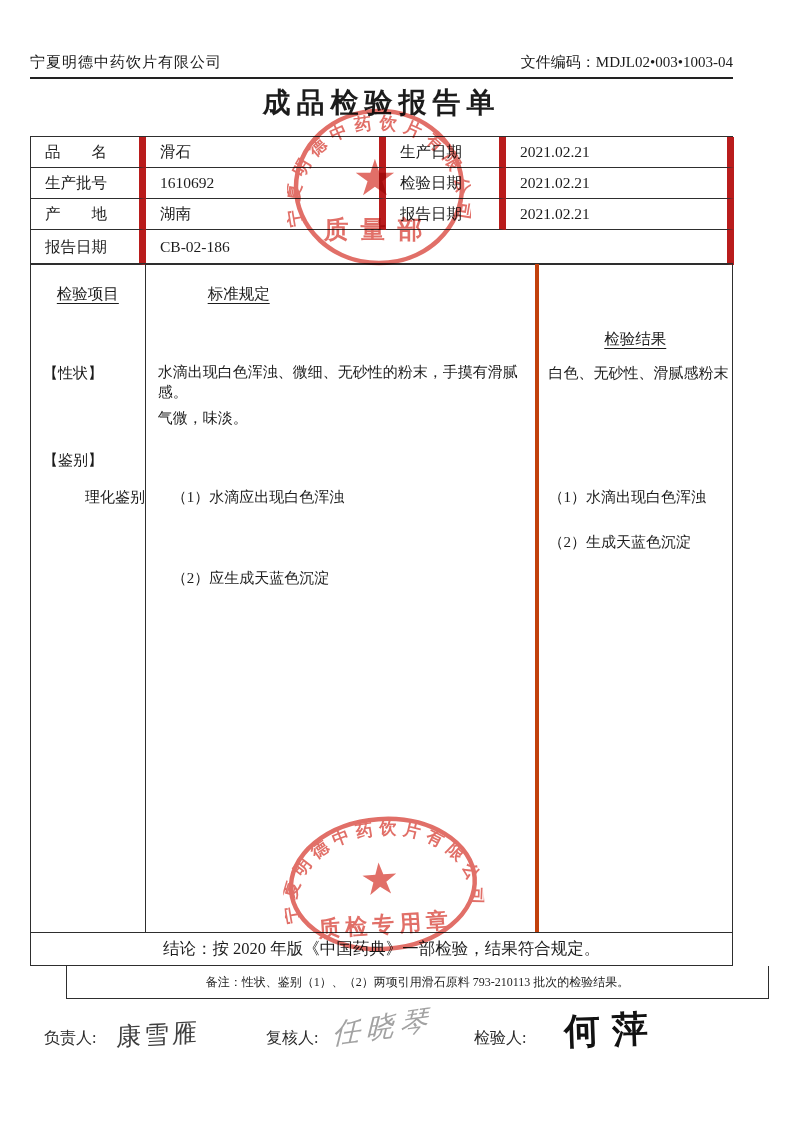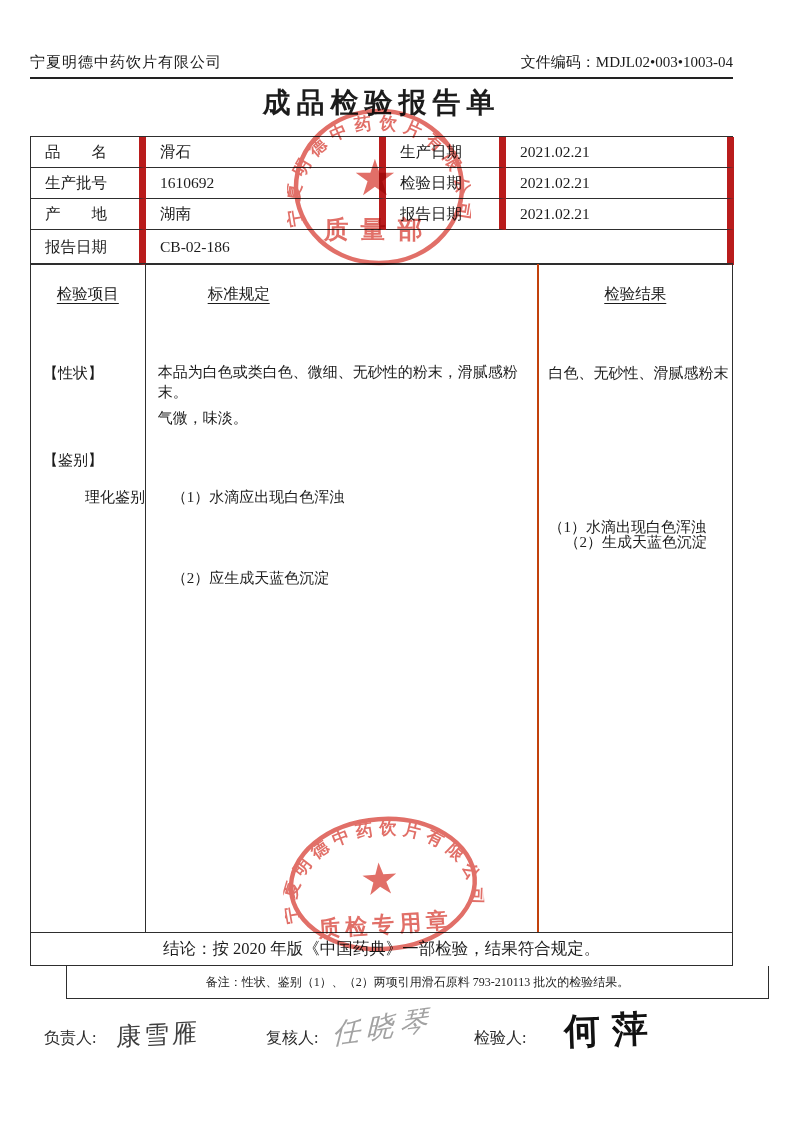--- a/index.html
+++ b/index.html
@@ -21,27 +21,27 @@
                 grid-template-rows:31px 31px 31px 35px;
                 border-left:1px solid #2e2e2e; border-top:1px solid #2e2e2e; font-size:15.5px; }
   .info-table .cell { border-right:7px solid #b91c1c; border-bottom:1px solid #2e2e2e;
                       display:flex; align-items:center; padding-left:14px; white-space:pre; }
   .cell.span3 { grid-column:2 / 5; }
   
   .main-table { position:absolute; left:30px; top:263px; width:703px; height:670px;
                 border:1px solid #2e2e2e; display:flex; font-size:15px; }
   .mt-col { position:relative; height:100%; }
   .mt-col-item     { width:115px; border-right:1px solid #2e2e2e; }
-  .mt-col-standard { width:394px; border-right:2px solid #c2410c; }
+  .mt-col-standard { width:394px; border-right:4px solid #c2410c; }
   .mt-col-result   { width:194px; }
   .mt-header { position:absolute; top:20px; font-size:15.5px;
                text-decoration:underline; text-underline-offset:4px; }
   .mt-col-item .mt-header     { left:0; width:100%; text-align:center; }
   .mt-col-standard .mt-header { left:62px; }
-  .mt-col-result .mt-header   { left:0; width:100%; text-align:center; }
+  .mt-col-result .mt-header   { left:0; width:100%; text-align:center;margin-top:45px; }
   .mt-item { position:absolute; white-space:nowrap; }
   .mt-col-standard .mt-item, .mt-col-result .mt-item { letter-spacing:0; }
   .std-p1 { white-space:normal; width:378px; line-height:20px; }
   
   .row-conclusion { position:absolute; left:30px; top:933px; width:703px; height:33px;
                     border:1px solid #2e2e2e; border-top:none; text-align:center;
                     line-height:32px; font-size:16.5px; }
   .row-remark { position:absolute; left:30px; top:966px; width:703px; height:33px;
                 border:1px solid #2e2e2e; border-top:none; text-align:center;
                 line-height:32px; font-size:12px;margin-left:36px; }
@@ -94,30 +94,30 @@
 
   <div class="main-table">
     <div class="mt-col mt-col-item">
       <div class="mt-header">检验项目</div>
       <div class="mt-item" style="left:12px; top:100px;">【性状】</div>
       <div class="mt-item" style="left:12px; top:187px;">【鉴别】</div>
       <div class="mt-item" style="left:14px; top:224px;margin-left:40px;">理化鉴别</div>
     </div>
     <div class="mt-col mt-col-standard">
       <div class="mt-header">标准规定</div>
-      <div class="mt-item std-p1" style="left:12px; top:98px;">本品为白色或类白色、微细、无砂性的粉末，滑腻感粉末。</div>
+      <div class="mt-item std-p1" style="left:12px; top:98px;">水滴出现白色浑浊、微细、无砂性的粉末，手摸有滑腻感。</div>
       <div class="mt-item" style="left:12px; top:145px;">气微，味淡。</div>
       <div class="mt-item" style="left:26px; top:224px;text-align:right;">（1）水滴应出现白色浑浊</div>
       <div class="mt-item" style="left:26px; top:269px;margin-top:36px;">（2）应生成天蓝色沉淀</div>
     </div>
     <div class="mt-col mt-col-result">
       <div class="mt-header">检验结果</div>
       <div class="mt-item" style="left:10px; top:100px;">白色、无砂性、滑腻感粉末</div>
-      <div class="mt-item" style="left:10px; top:224px;margin-top:30px;">（1）水滴出现白色浑浊</div>
-      <div class="mt-item" style="left:26px; top:269px;">（2）生成天蓝色沉淀</div>
+      <div class="mt-item" style="left:10px; top:224px;">（1）水滴出现白色浑浊</div>
+      <div class="mt-item" style="left:10px; top:269px;">（2）生成天蓝色沉淀</div>
     </div>
   </div>
 
   <div class="row-conclusion">结论：按 2020 年版《中国药典》一部检验，结果符合规定。</div>
   <div class="row-remark">备注：性状、鉴别（1）、（2）两项引用滑石原料 793-210113 批次的检验结果。</div>
 
   <div class="sig-row">
     <span class="sig-label lbl-owner">负责人:</span>
     <span class="sig-owner">康雪雁</span>
     <span class="sig-label lbl-reviewer">复核人:</span>

